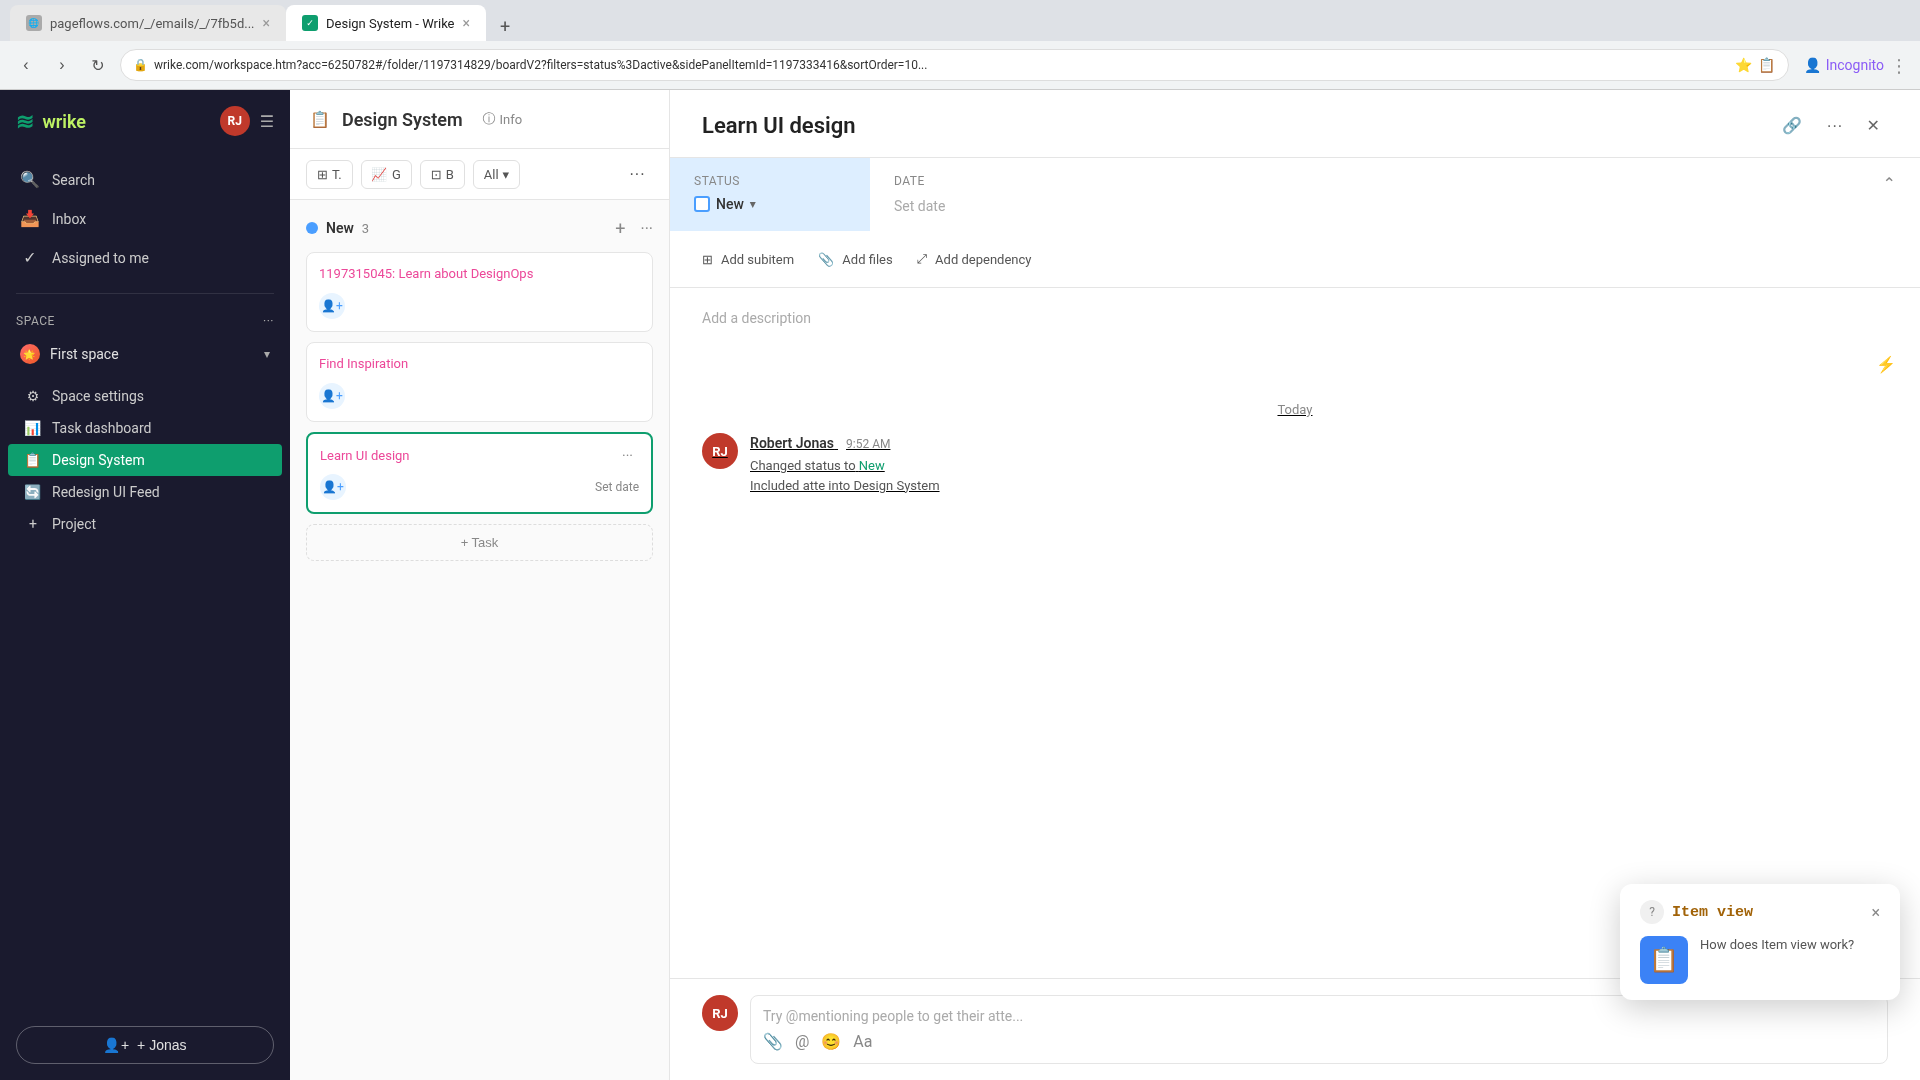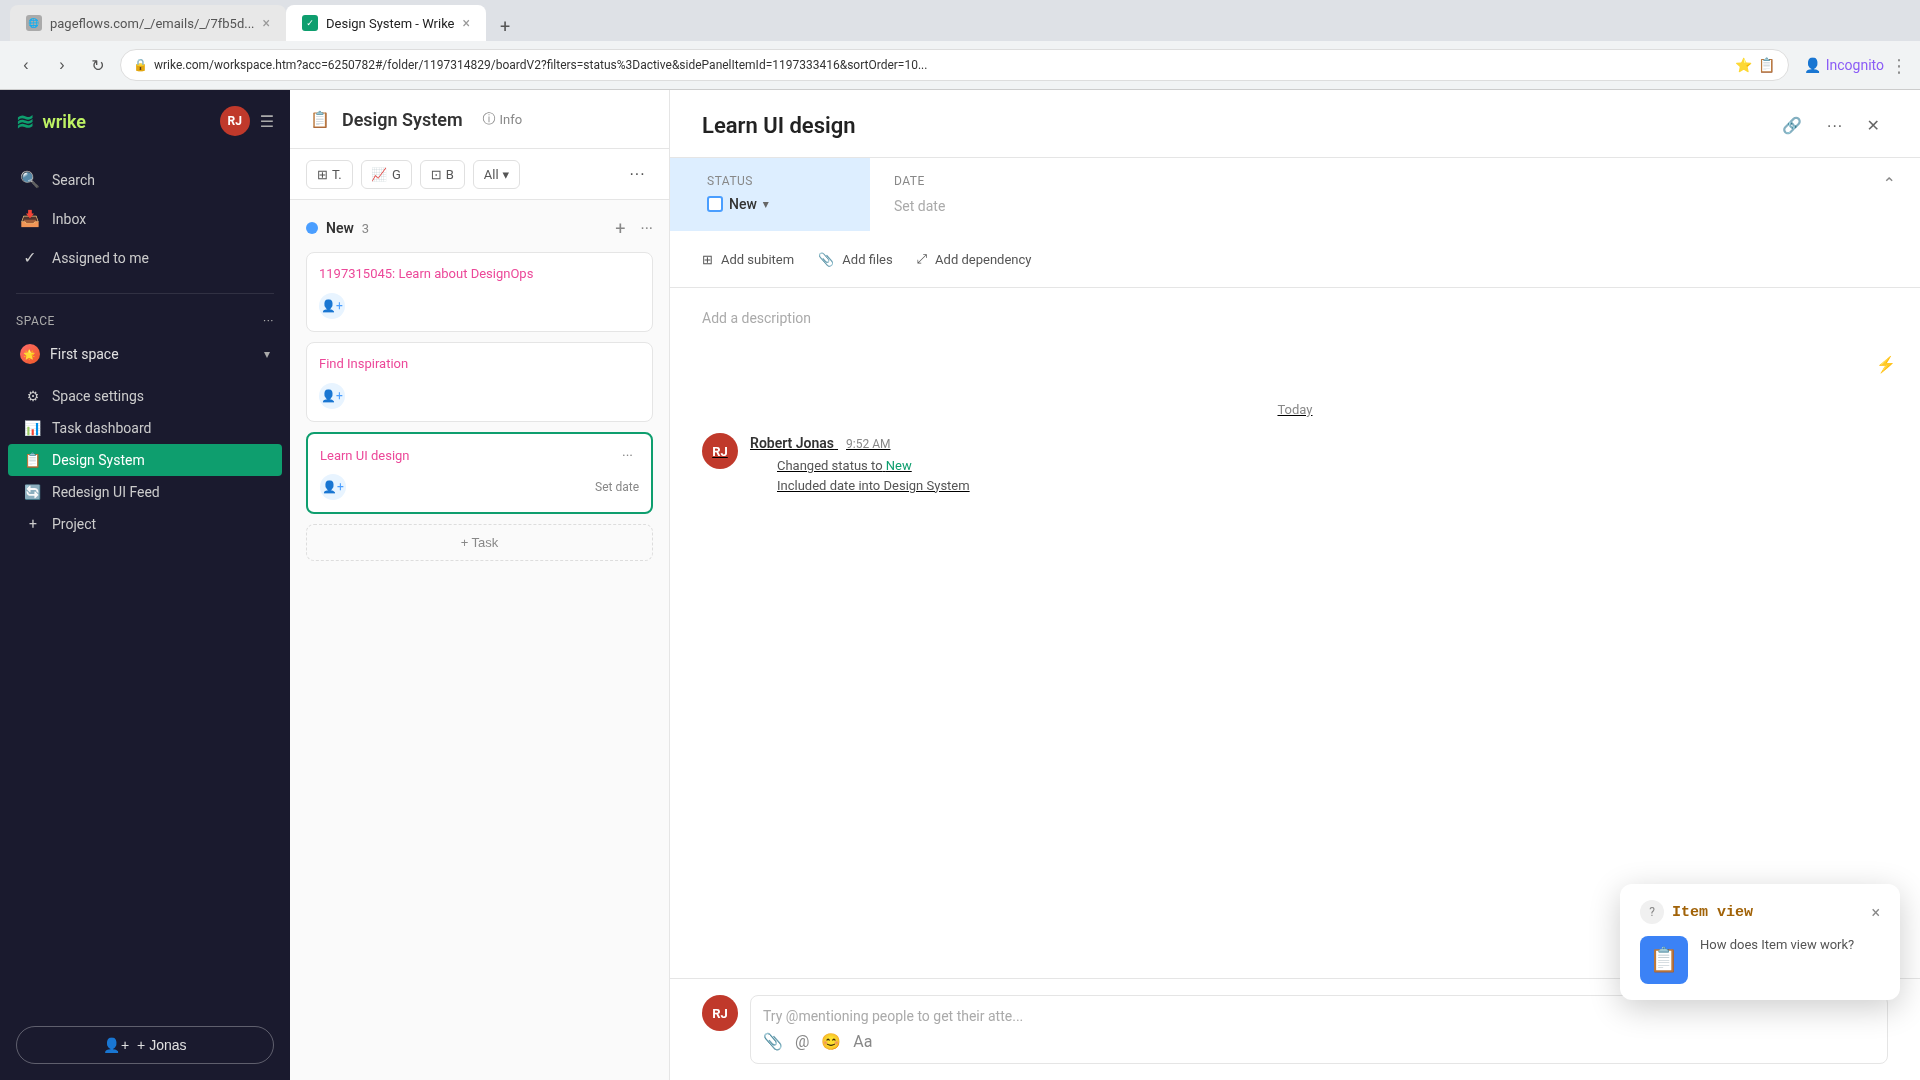--- a/index.html
+++ b/index.html
@@ -84,21 +84,21 @@
     .task-action-item { display: flex; align-items: center; gap: 8px; color: #555; font-size: 13px; cursor: pointer; padding: 4px 0; }
     .description-area { padding: 20px 32px; }
     .description-placeholder { color: #aaa; font-size: 14px; cursor: text; }
     .activity-section { padding: 20px 32px; flex: 1; text-decoration: underline; }
     .activity-date { text-align: center; color: #888; font-size: 13px; margin-bottom: 16px; }
     .activity-item { display: flex; gap: 12px; margin-bottom: 16px; }
     .activity-avatar { width: 36px; height: 36px; border-radius: 50%; background: #c0392b; color: white; display: flex; align-items: center; justify-content: center; font-size: 13px; font-weight: bold; flex-shrink: 0; }
     .activity-content { flex: 1; }
     .activity-author { font-size: 14px; font-weight: 600; color: #333; }
     .activity-time { font-size: 12px; color: #888; margin-left: 8px; }
-    .activity-text { font-size: 13px; color: #555; margin-top: 4px; line-height: 1.5; margin-left: 27px; }
+    .activity-text { font-size: 13px; color: #555; margin-top: 4px; line-height: 1.5; }
     .activity-link { color: #0e9e6e; text-decoration: none; }
     .comment-box { padding: 16px 32px; border-top: 1px solid #e5e5e5; }
     .comment-input-area { border: 1px solid #e5e5e5; border-radius: 8px; padding: 12px; }
     .comment-placeholder { color: #aaa; font-size: 14px; }
     .comment-toolbar { display: flex; gap: 12px; padding: 8px 0 0; }
     .comment-tool { color: #888; cursor: pointer; font-size: 16px; }
 
     
     .item-view-popup { position: fixed; bottom: 80px; right: 20px; background: white; border-radius: 12px; box-shadow: 0 8px 32px rgba(0,0,0,0.2); padding: 16px 20px; width: 280px; display: flex; flex-direction: column; gap: 12px; z-index: 1000; }
     .popup-header { display: flex; align-items: center; gap: 8px; }
@@ -301,21 +301,21 @@
         <span class="task-detail-title">Learn UI design</span>
         <div class="task-detail-actions">
           <button class="detail-action-btn">🔗</button>
           <button class="detail-action-btn">···</button>
           <button class="detail-action-btn">✕</button>
         </div>
       </div>
 
       <div style="display:flex;gap:0;padding:0;position:relative">
 
-        <div style="background:#ddeeff;padding:16px 37px;min-width:200px;flex-shrink:0">
+        <div style="background:#ddeeff;padding:16px 24px;min-width:200px;flex-shrink:0">
           <div class="meta-label">Status</div>
           <div style="margin-top:8px">
             <div style="display:flex;align-items:center;gap:6px;cursor:pointer">
               <div style="width:16px;height:16px;border-radius:3px;border:2px solid #4a9eff;background:white"></div>
               <span style="font-size:14px;font-weight:500;color:#333">New</span>
               <span style="color:#666;font-size:12px">▾</span>
             </div>
           </div>
         </div>
 
@@ -356,21 +356,21 @@
       <div class="activity-section">
         <div class="activity-date">Today</div>
         <div class="activity-item">
           <div class="activity-avatar">RJ</div>
           <div class="activity-content">
             <span class="activity-author">Robert Jonas</span>
             <span class="activity-time">9:52 AM</span>
             <div class="activity-text">
               <span>Changed status to</span>
               <a class="activity-link" href="#">New</a>
-              <br><span>Included date into Design System</span>
+              <br><span>Included atte into Design System</span>
             </div>
           </div>
         </div>
       </div>
 
       <div class="comment-box">
         <div style="display:flex;gap:12px;align-items:flex-start">
           <div class="activity-avatar">RJ</div>
           <div class="comment-input-area" style="flex:1">
             <div class="comment-placeholder">Try @mentioning people to get their atte...</div>

